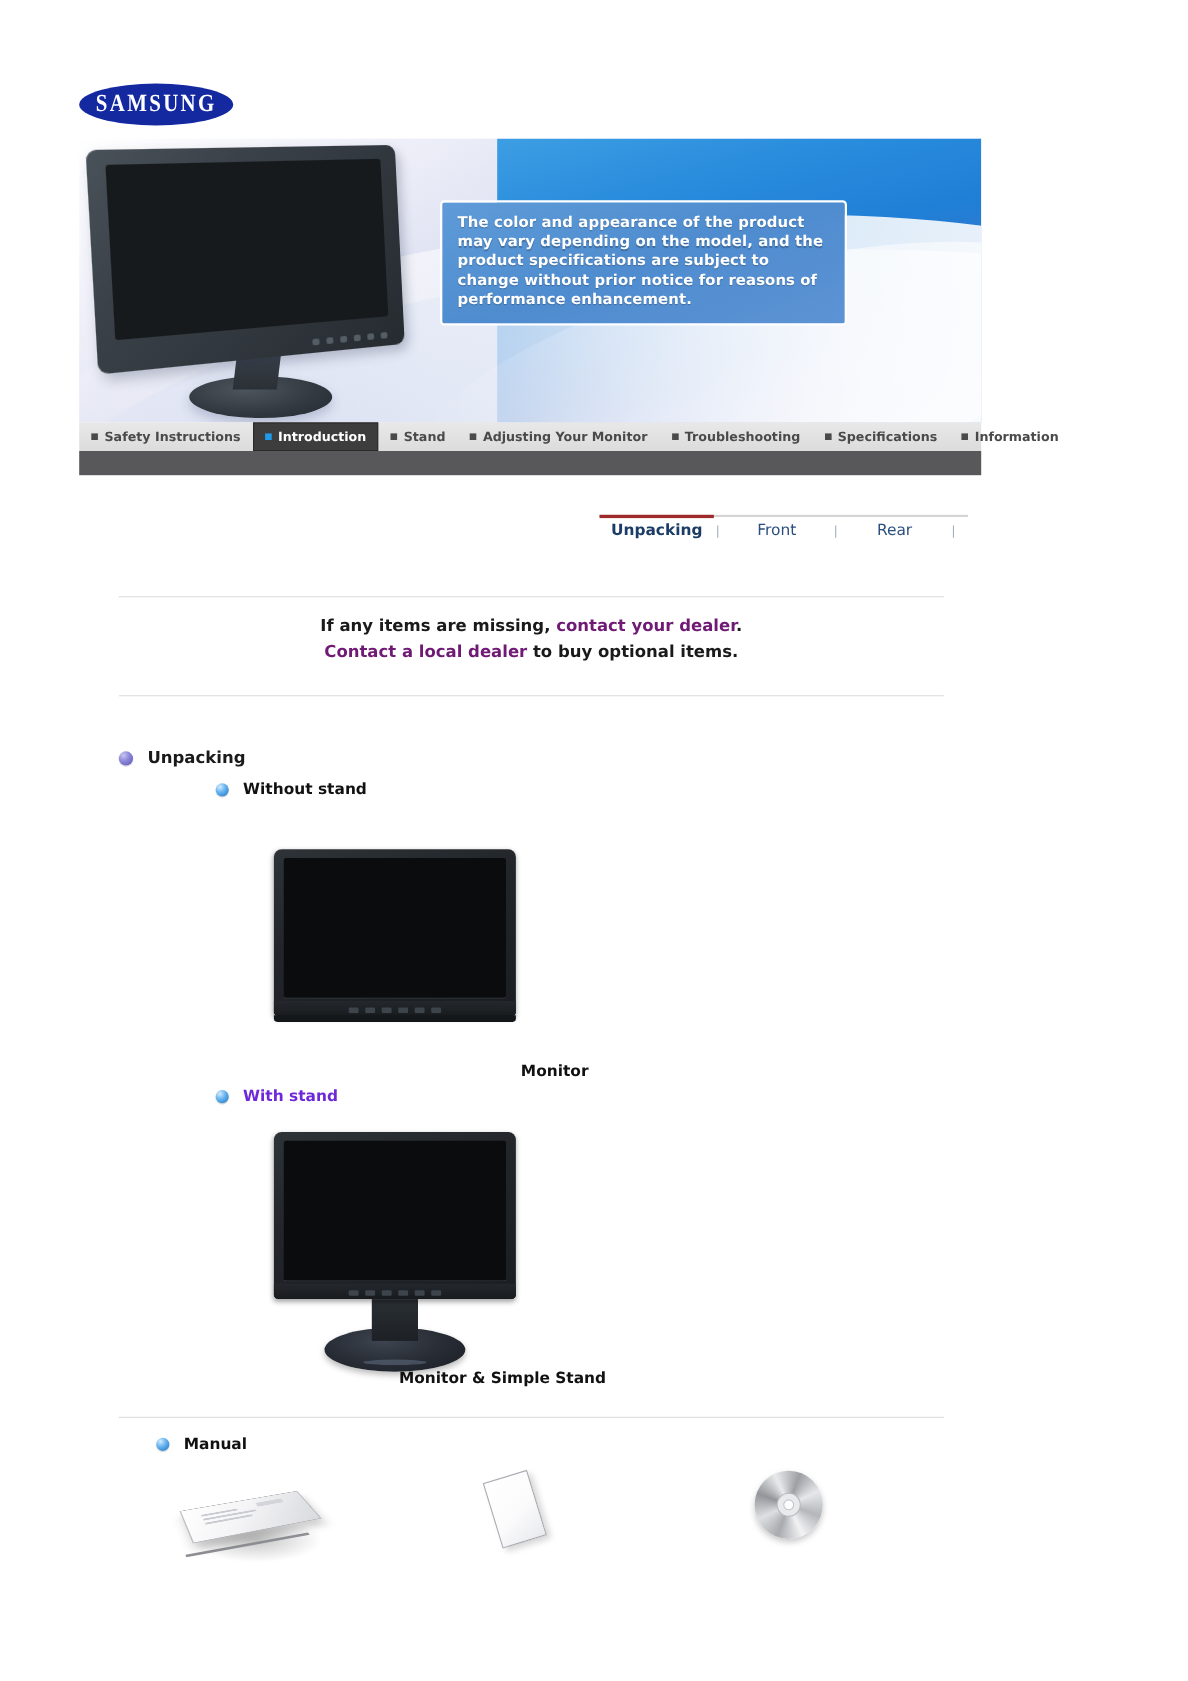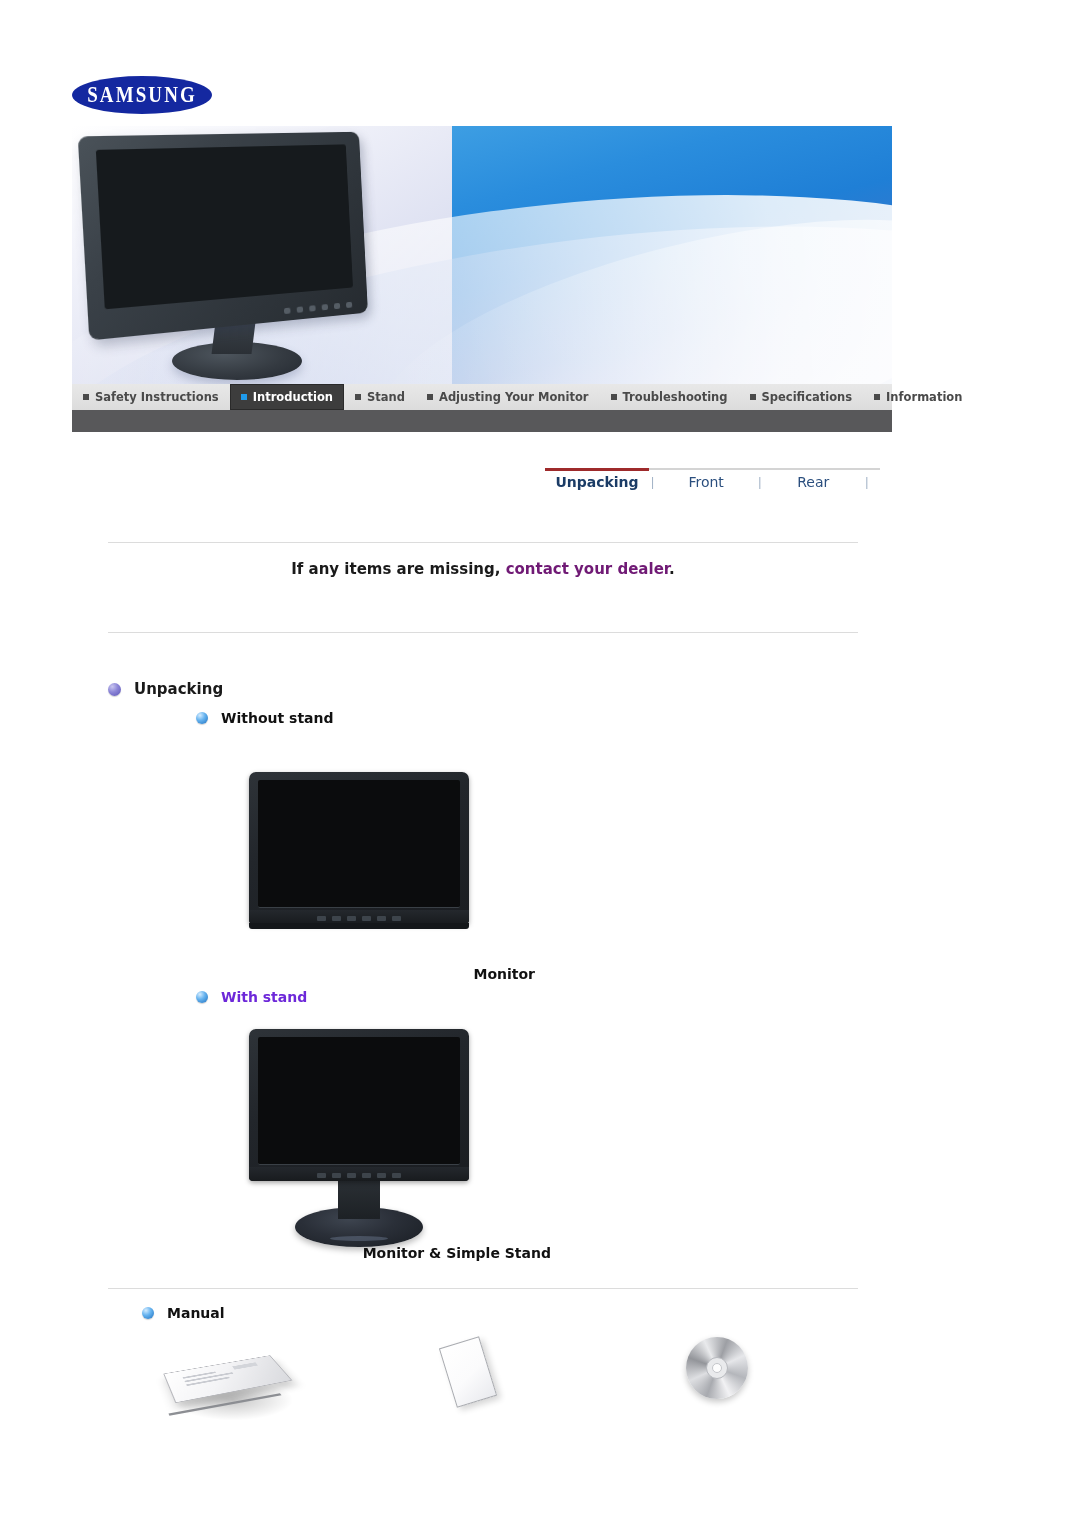--- a/index.html
+++ b/index.html
@@ -301,20 +301,21 @@
           <i></i>
             <i></i>
             <i></i>
             <i></i>
             <i></i>
             <i></i>
         </div>
       </div>
     </div>
 
+    <div class="hero-callout">The color and appearance of the product may vary depending on the model, and the product specifications are subject to change without prior notice for reasons of performance enhancement.</div>
   </div>
 
   <div class="navbar-shadow"></div>
   <div class="navbar">
     <div class="tab">
       <span class="sq"></span>
       <span>Safety Instructions</span>
     </div>
     <div class="tab active">
       <span class="sq"></span>
@@ -356,20 +357,23 @@
   </div>
 
   <div class="hr top"></div>
   <div class="hr mid"></div>
   <div class="hr manual"></div>
 
   <div class="intro">
     <div>
       <span>If any items are missing, </span><span class="lnk">contact your dealer</span><span>.</span>
     </div>
+    <div>
+      <span class="lnk">Contact a local dealer</span><span> to buy optional items.</span>
+    </div>
   </div>
 
   <div class="sec-head" id="unpacking-head">
     <span class="bullet-purple"></span>
     <span>Unpacking</span>
   </div>
 
   <div class="sec-head" id="without-stand-head">
     <span class="bullet-blue"></span>
     <span>Without stand</span>

